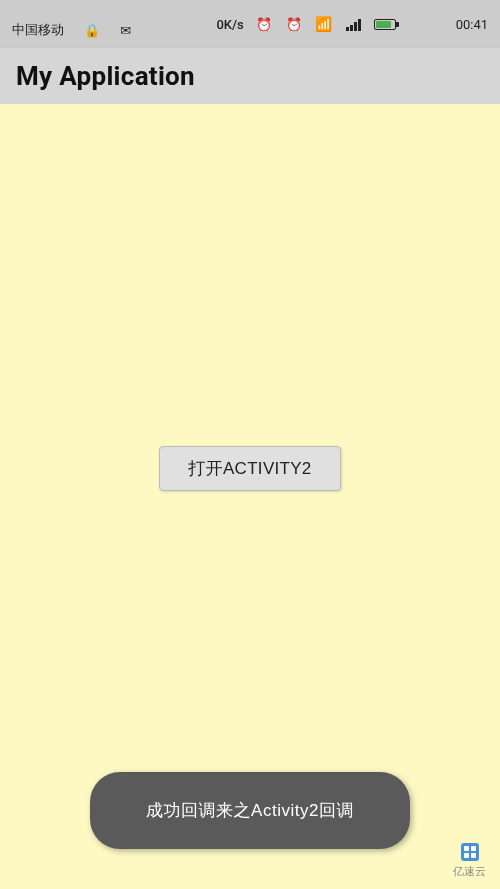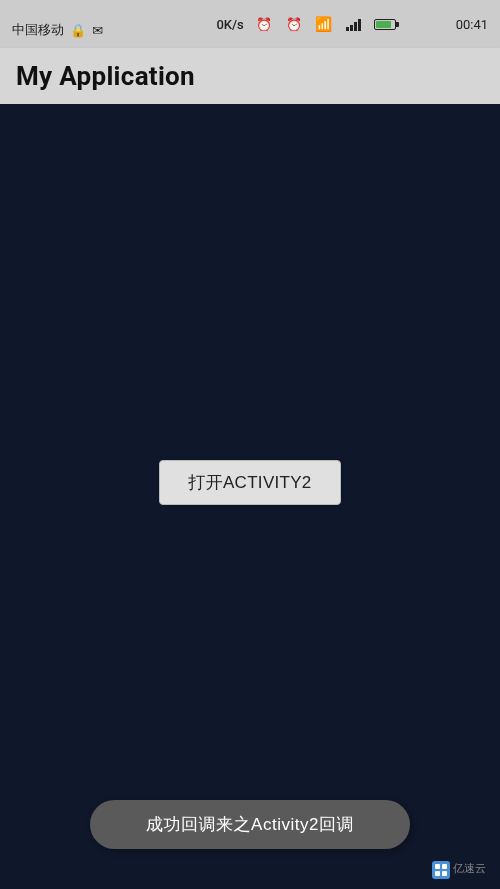--- a/index.html
+++ b/index.html
@@ -24,21 +24,21 @@
       background: #cccccc;
       display: flex;
       align-items: center;
       justify-content: space-between;
       padding: 0 12px;
     }
 
     .status-bar-left {
       display: flex;
       align-items: center;
-      gap: 6px;
+      gap: 20px;
       font-size: 13px;
       color: #222;
       font-weight: 500;
       margin-top: 12px;
     }
 
     .status-bar-right {
       display: flex;
       align-items: center;
       gap: 13px;
@@ -62,21 +62,21 @@
       font-size: 26px;
       font-weight: 700;
       color: #111;
       letter-spacing: 0.3px;
     }
 
     
     .main-content {
       width: 100%;
       height: calc(889px - 48px - 56px);
-      background: #0f172a;
+      background: #fef9c3;
       display: flex;
       flex-direction: column;
       align-items: center;
       justify-content: space-between;
       padding: 60px 20px 40px 20px;
       position: relative;
     }
 
     .center-area {
       display: flex;
@@ -96,39 +96,41 @@
       cursor: pointer;
       letter-spacing: 0.3px;
       box-shadow: 1px 1px 3px rgba(0,0,0,0.15);
     }
 
     
     .callback-btn {
       background: #5a5a5a;
       border: none;
       border-radius: 30px;
-      padding: 13px 36px;
+      padding: 27px 36px;
       font-size: 17px;
       color: #ffffff;
       cursor: pointer;
       letter-spacing: 0.5px;
       width: 320px;
       text-align: center;
       box-shadow: 2px 2px 6px rgba(0,0,0,0.3);
     }
 
     
     .watermark {
       position: absolute;
       bottom: 10px;
       right: 14px;
       font-size: 11px;
       color: #888;
       display: flex;
+      align-items: center;
       gap: 3px;
+      flex-direction: column;
     }
 
     .watermark-logo {
       width: 18px;
       height: 18px;
       background: #4a90d9;
       border-radius: 3px;
       display: inline-flex;
       align-items: center;
       justify-content: center;

